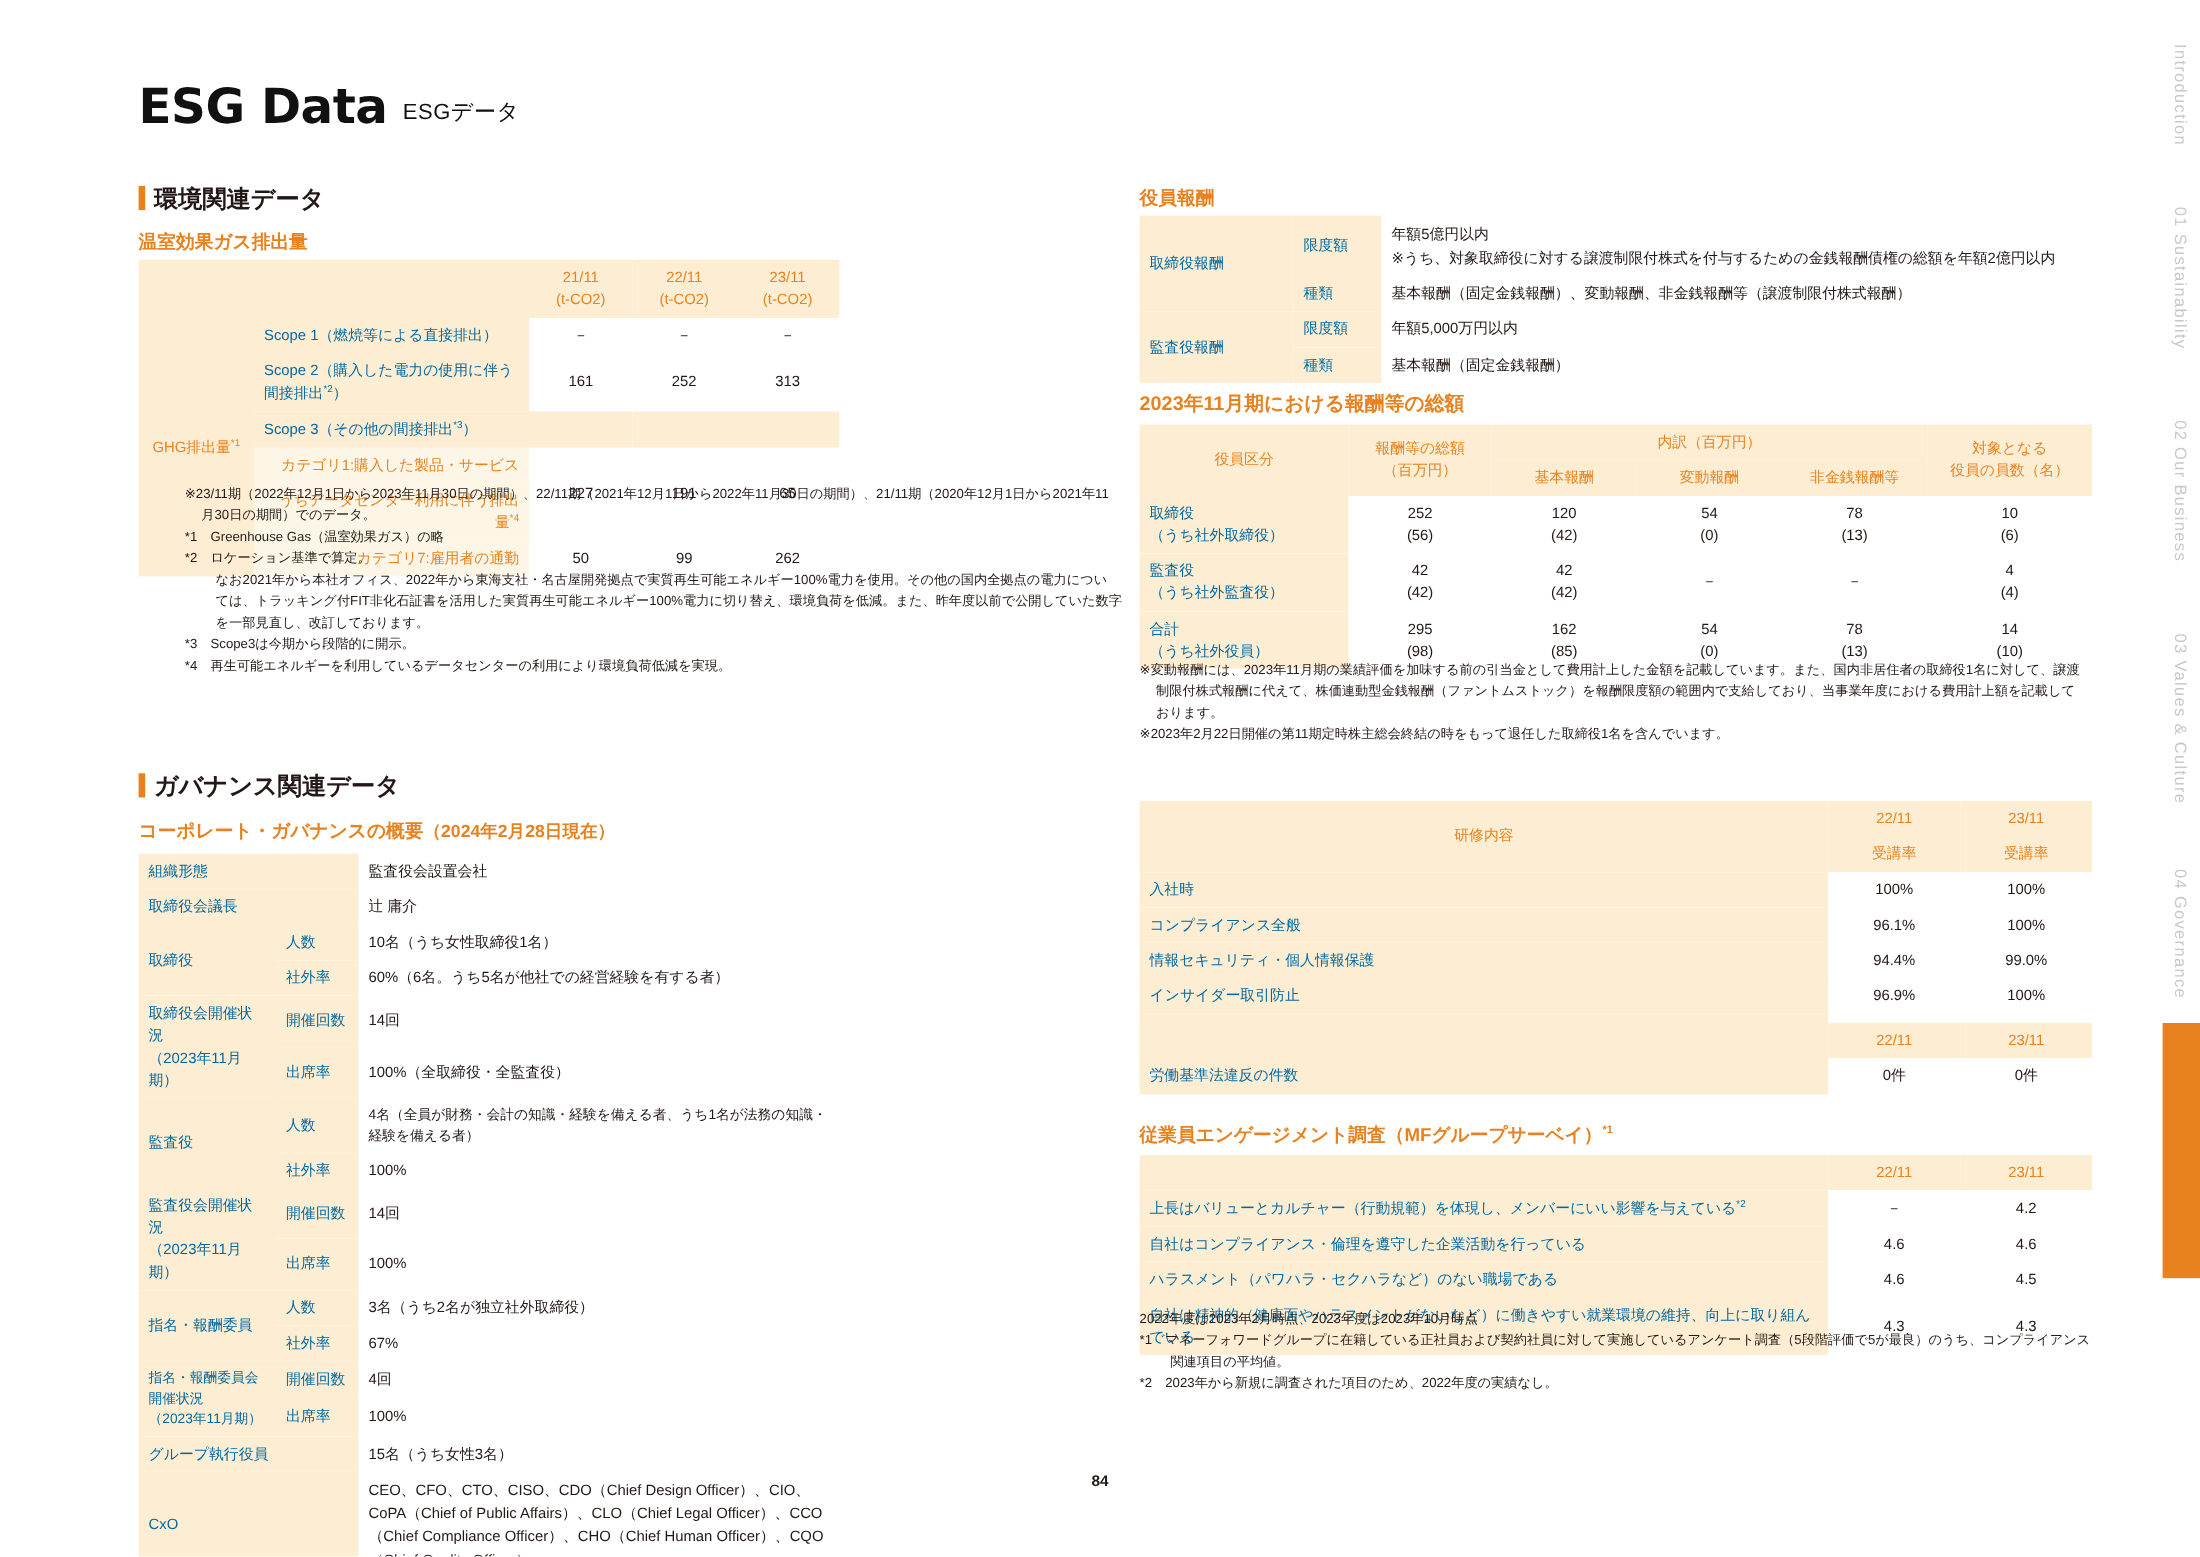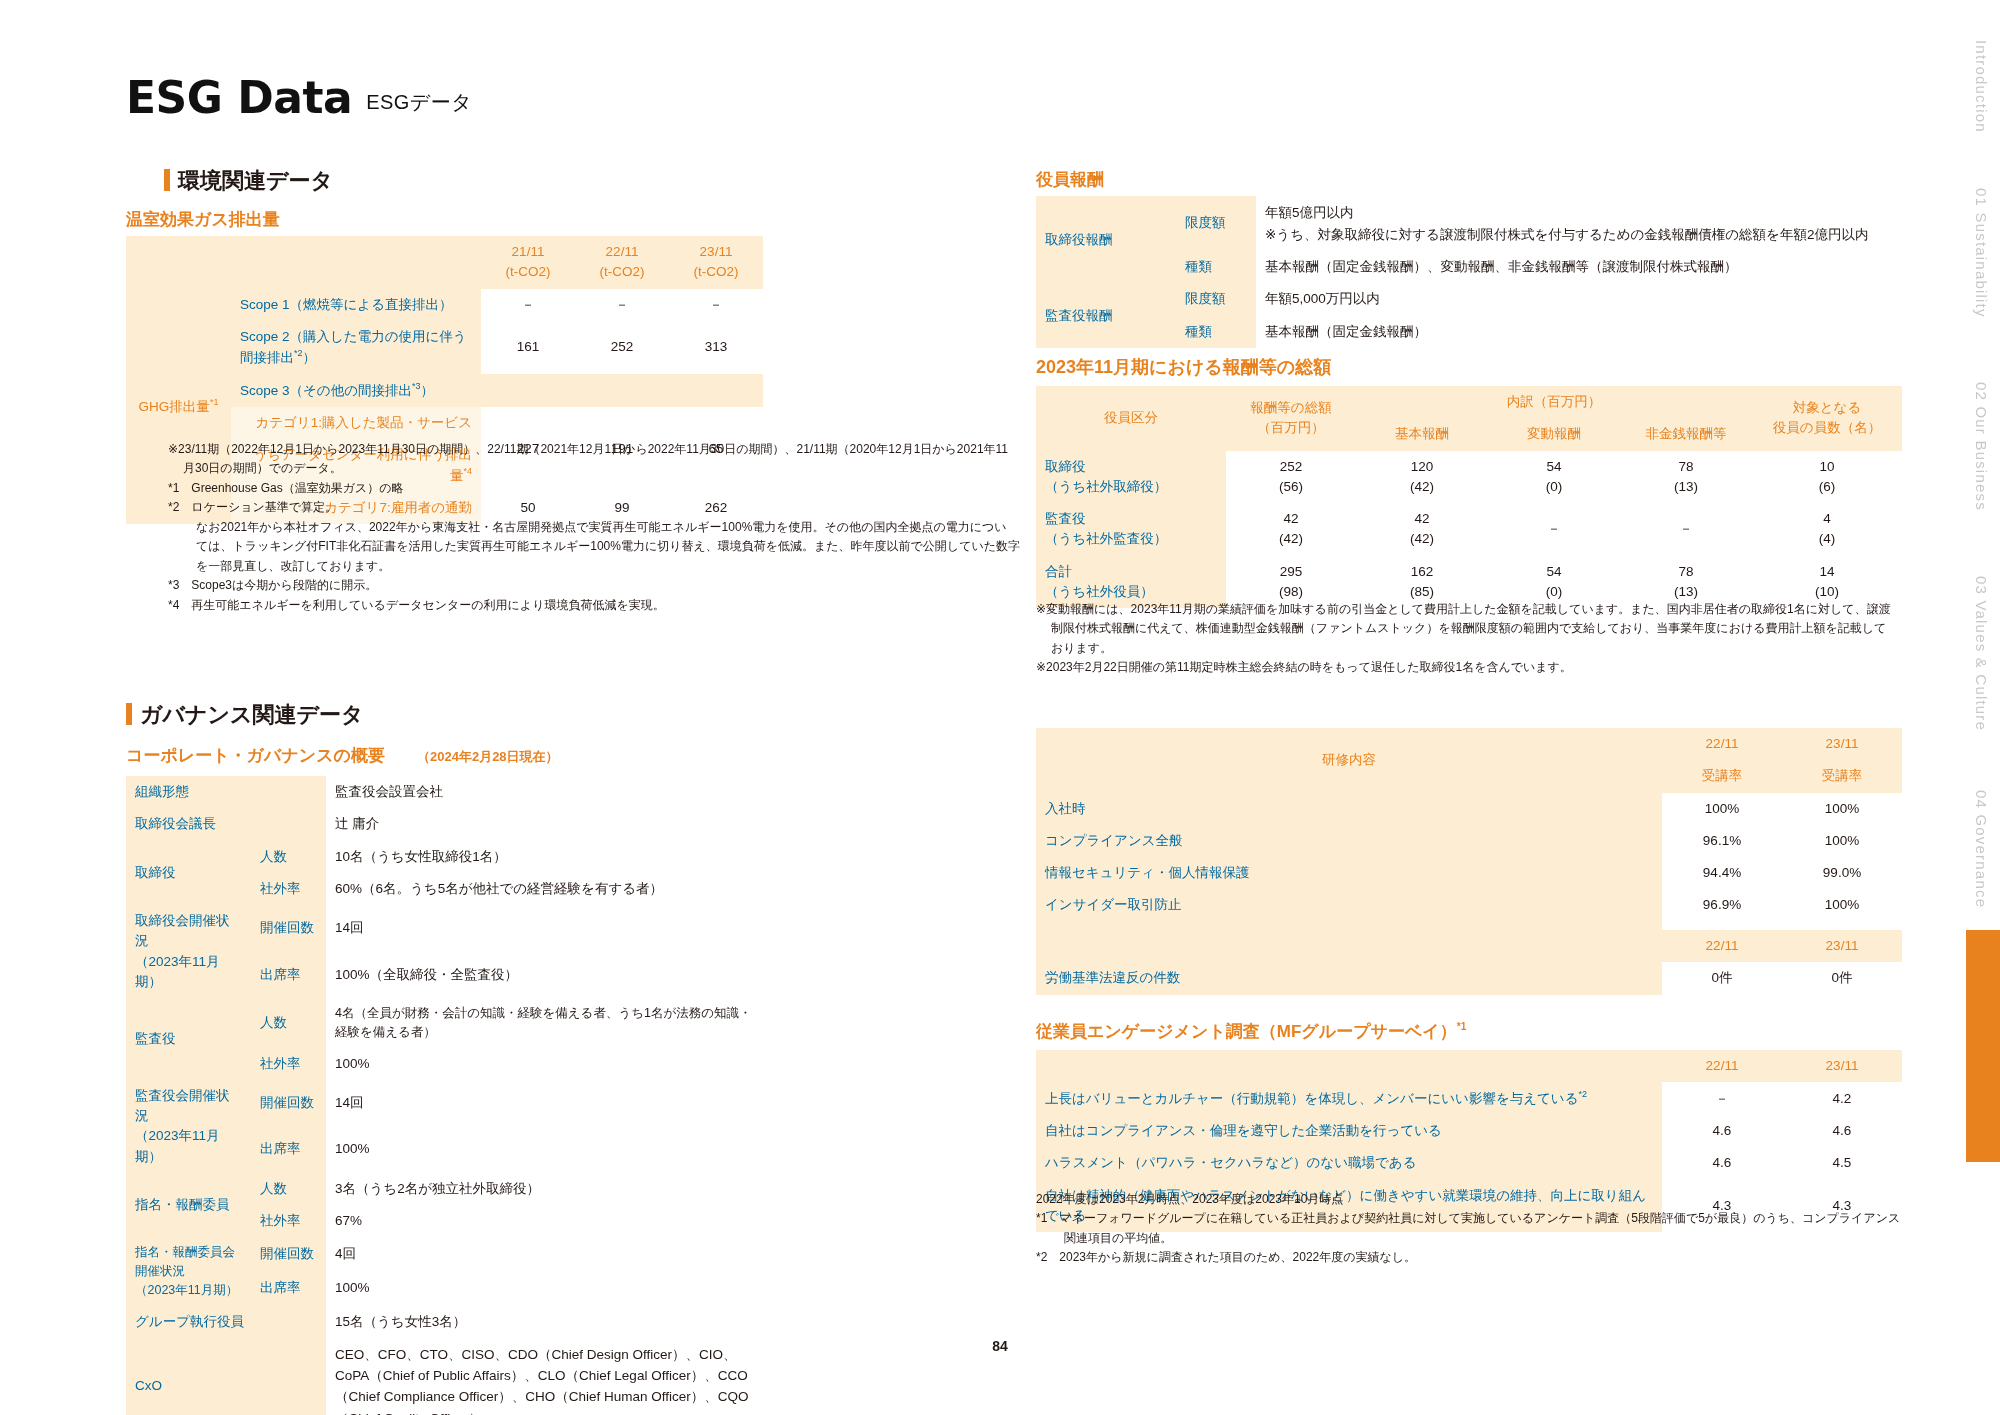--- a/index.html
+++ b/index.html
@@ -44,21 +44,21 @@
     padding-left: 14px;
   }
   .sec-head::before {
     content: ""; position: absolute; left: 0; top: 3px;
     width: 6px; height: 22px; background: #e8821e;
   }
   .sub-head {
     position: absolute; font-size: 17px; font-weight: bold; color: #e8821e;
     white-space: nowrap;
   }
-  .sub-head .small { font-size: 13px; font-weight: bold; margin-left: 32px; }
+  .sub-head .small { font-size: 16px; font-weight: bold; }
   .sub-head sup { font-size: 10px; vertical-align: super; }
 
   
   table.t {
     position: absolute;
     border-collapse: collapse;
     font-size: 13.5px;
     table-layout: fixed;
   }
   table.t td, table.t th {
@@ -108,21 +108,21 @@
     <div class="sidenav-item" style="top:576px;">03 Values &amp; Culture</div>
     <div class="sidenav-item" style="top:790px;">04 Governance</div>
     <div class="sidenav-bar" style="top:930px;height:232px;"></div>
     <div class="sidenav-item active" style="top:942px;right:14px;">05 Facts &amp; Data</div>
   </div>
 
   <div class="main-title">
     <span>ESG Data</span><span class="main-title-jp">ESGデータ</span>
   </div>
 
-  <div class="sec-head" style="left:126px; top:166px;margin-left:38px;">環境関連データ</div>
+  <div class="sec-head" style="left:126px; top:166px;">環境関連データ</div>
   <div class="sub-head" style="left:126px; top:208px;">温室効果ガス排出量</div>
 
   <table class="t" style="left:126px; top:236px; width:637px;">
     <colgroup>
         <col style="width:105px">
         <col style="width:250px">
         <col style="width:94px">
         <col style="width:94px">
         <col style="width:94px">
       </colgroup>

